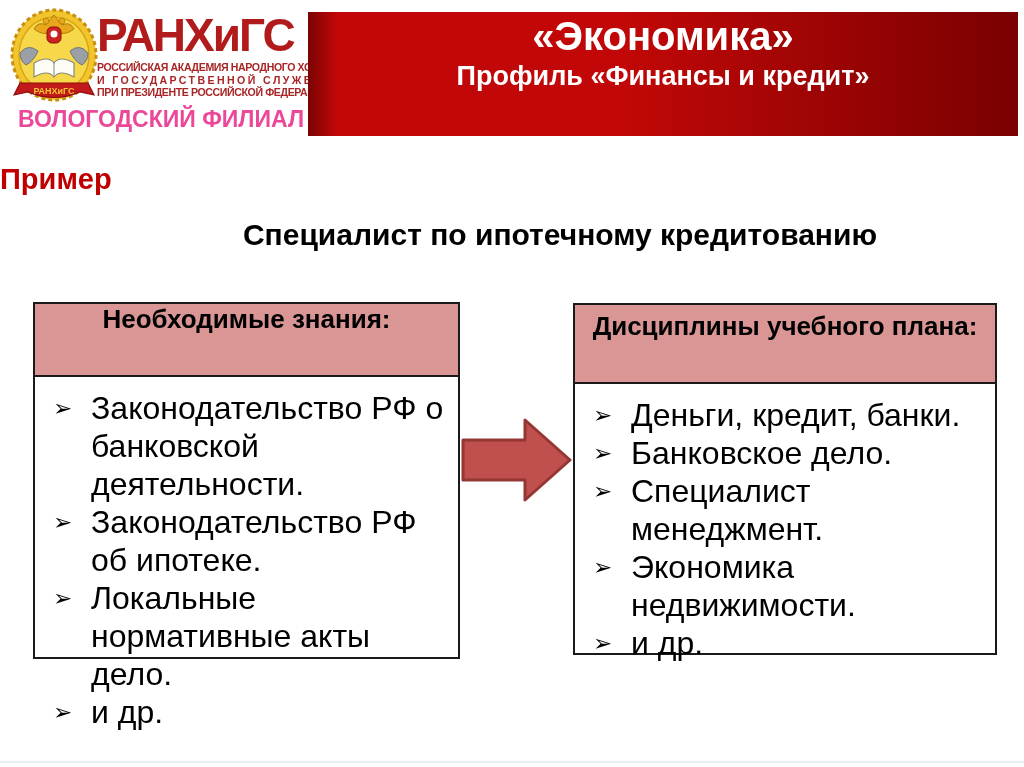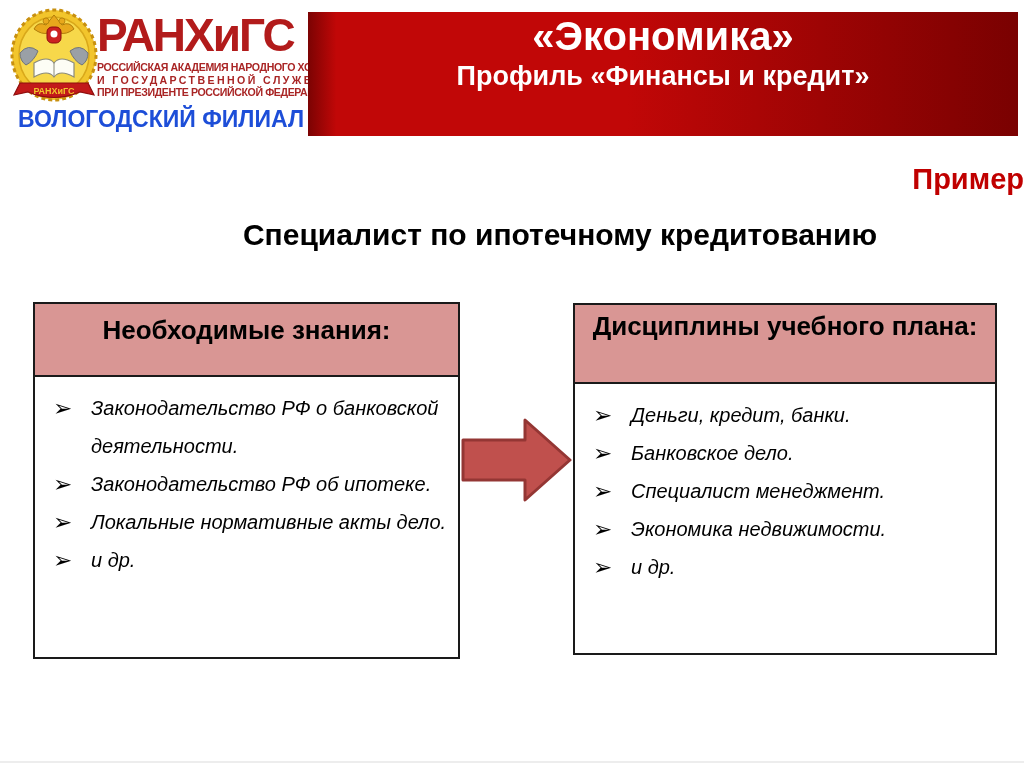--- a/index.html
+++ b/index.html
@@ -14,55 +14,55 @@
   .logo-acronym{
     font-size:46px;font-weight:800;letter-spacing:-2px;color:#b21b1b;
     line-height:50px;white-space:nowrap;
   }
   .logo-sub{color:#a92525;font-weight:bold;margin-top:1px;}
   .logo-sub div{white-space:nowrap;}
   .sub1,.sub3{font-size:10.6px;letter-spacing:-0.4px;line-height:12.5px;}
   .sub2{font-size:10.6px;letter-spacing:2.4px;line-height:12.5px;}
   .branch{
     position:absolute;left:15px;top:106px;width:292px;text-align:center;
-    font-size:23px;font-weight:bold;color:#1d4ed8;white-space:nowrap;
+    font-size:23px;font-weight:bold;color:#ec4899;white-space:nowrap;
   }
   
   .banner{
     position:absolute;left:308px;top:12px;width:710px;height:124px;
     background:linear-gradient(90deg,#7b0303 0%,#c10707 4%,#c10707 45%,#7a0101 100%);
     color:#ffffff;text-align:center;
   }
   .banner-line1{font-size:24px;font-weight:bold;line-height:30px;padding-top:13px;}
   .banner-line2{font-size:40px;font-weight:bold;line-height:48px;}
   .banner-line3{font-size:27px;font-weight:bold;line-height:32px;}
   
   .page-title{
-    position:absolute;left:0;top:163px;width:100%;text-align:right;
+    position:absolute;left:0;top:163px;width:100%;text-align:left;
     font-size:29px;font-weight:bold;color:#c00000;
   }
   .page-subtitle{
     position:absolute;left:0;top:218px;width:100%;text-align:center;
     font-size:30px;font-weight:bold;color:#000000;margin-left:48px;
   }
   
   .tbl{position:absolute;border:2px solid #1a1a1a;background:#fff;box-sizing:border-box;}
   .tbl-left{left:33px;top:302px;width:427px;height:357px;}
   .tbl-right{left:573px;top:303px;width:424px;height:352px;}
   .tbl-header{
     background:#d99694;border-bottom:2px solid #1a1a1a;box-sizing:border-box;
     display:flex;align-items:flex-start;justify-content:center;
     font-size:26px;font-weight:bold;color:#000;text-align:center;line-height:31px;
   }
-  .tbl-left .tbl-header{height:73px;padding-top:11px;}
+  .tbl-left .tbl-header{height:73px;}
   .tbl-right .tbl-header{height:79px;padding-top:6px;}
   .tbl-body{list-style:none;margin:0;padding:12px 8px 0 18px;}
   .item{display:flex;align-items:flex-start;color:#000;}
   .bullet{font-size:23px;line-height:38px;width:38px;flex:0 0 38px;color:#000;}
-  .item-text{flex:1;font-size:20px;line-height:38px;font-style:italic;}
+  .item-text{flex:1;font-size:32px;line-height:38px;}
   
   .arrow-wrap{position:absolute;left:458px;top:414px;width:118px;height:92px;}
   
   .slide-edge{position:absolute;left:0;right:0;bottom:4px;height:2px;background:#ededed;}
 </style>
 </head>
 <body>
 
 <div class="slide">
 

